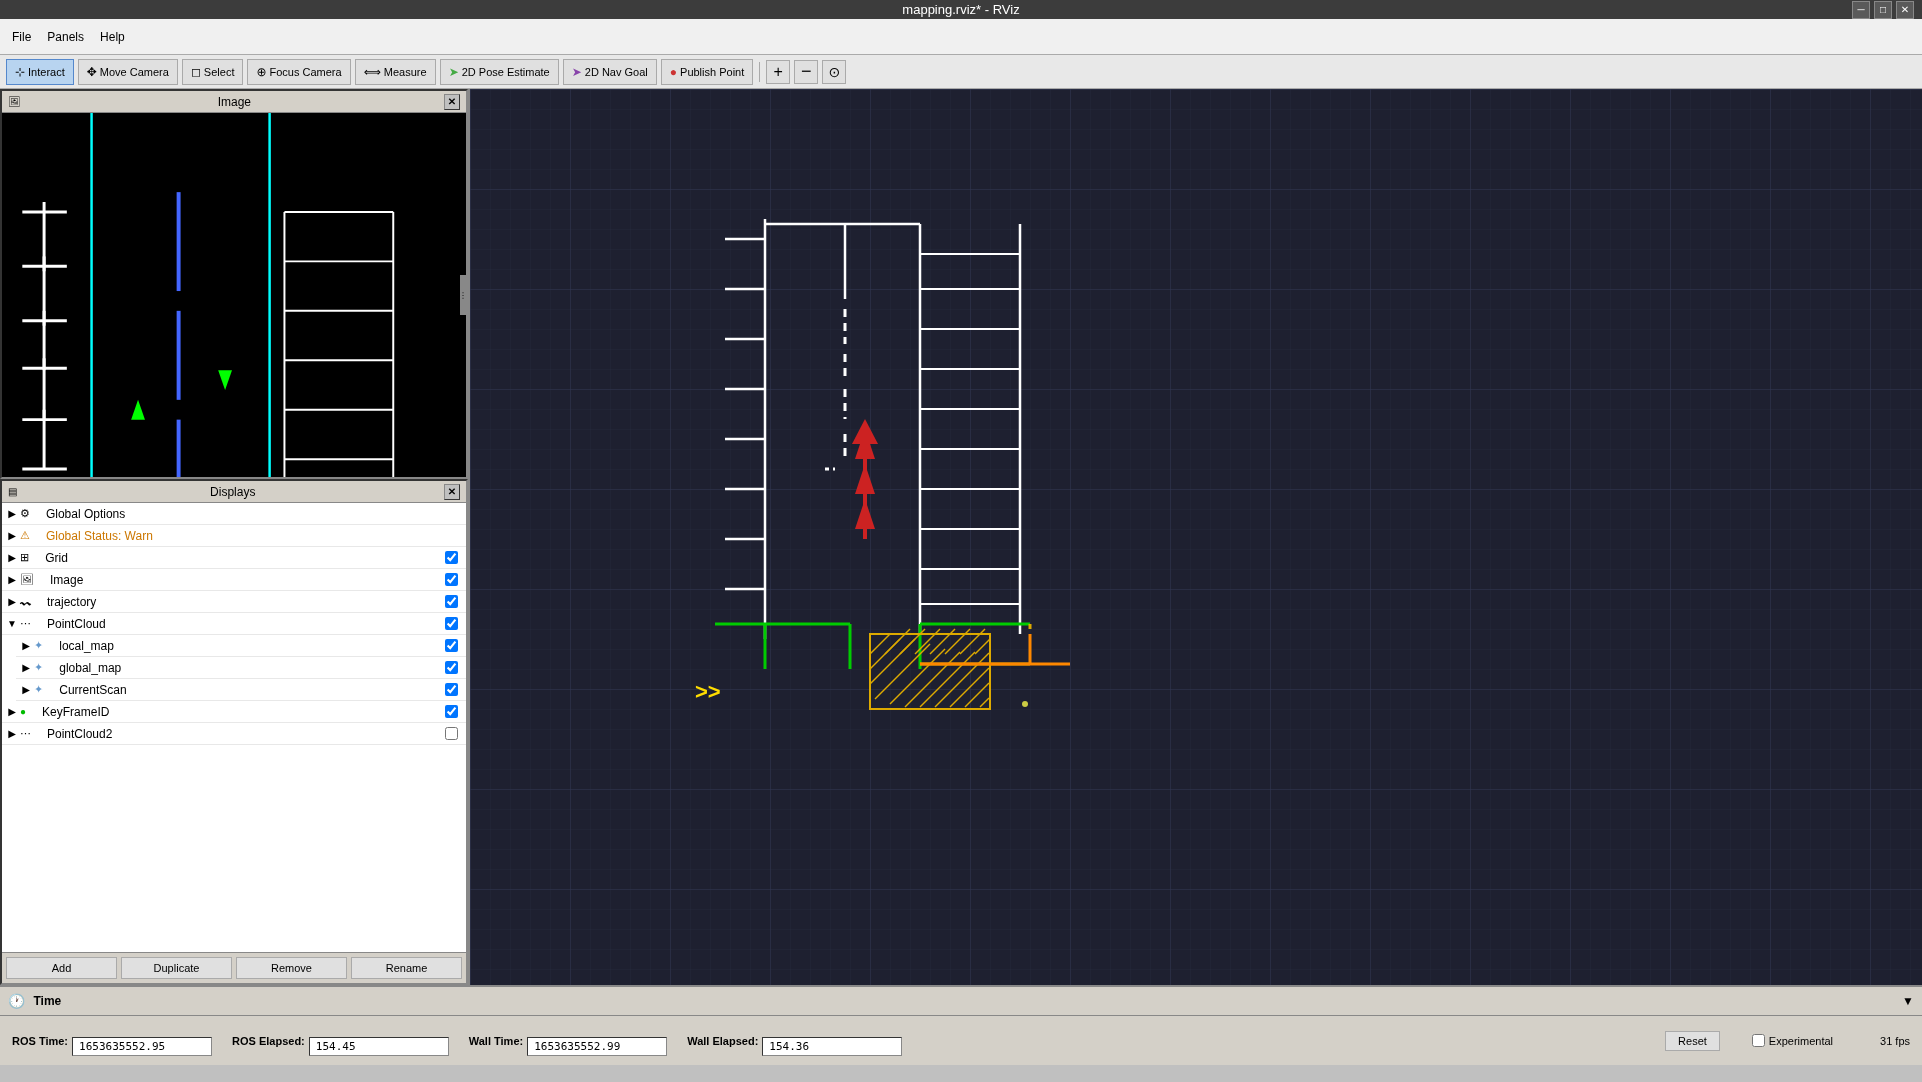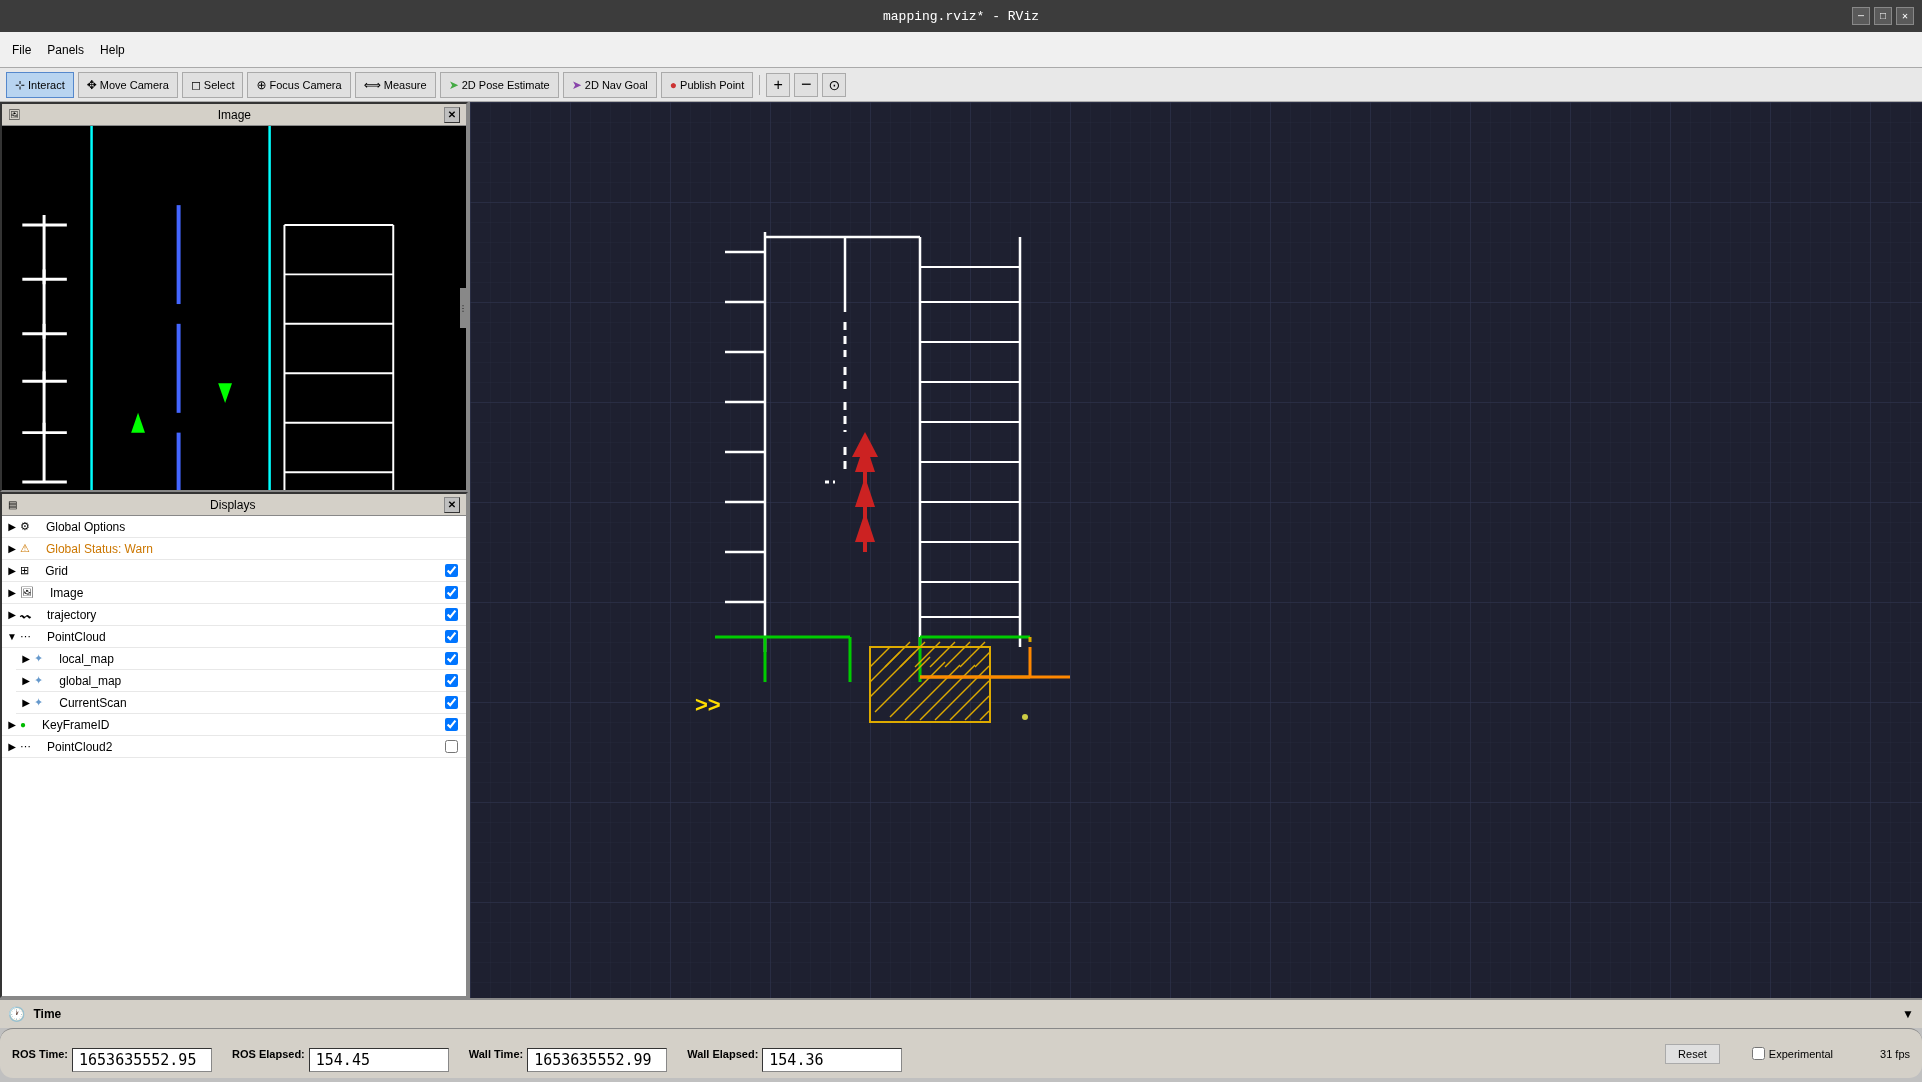--- a/index.html
+++ b/index.html
@@ -5,26 +5,25 @@
     * { box-sizing: border-box; margin: 0; padding: 0; }
     body { font-family: 'Arial', sans-serif; font-size: 12px; background: #c0c0c0; color: #000; width: 1922px; height: 1082px; overflow: hidden; }
     
     
     #titlebar {
       background: #3c3c3c;
       color: #fff;
       text-align: center;
       padding: 4px 12px;
       font-size: 13px;
-      height: 32px;
+      height: 19px;
       display: flex;
       align-items: center;
       justify-content: center;
       position: relative;
-      font-family: Liberation Mono, monospace;
     }
     #titlebar-controls {
       position: absolute;
       right: 8px;
       display: flex;
       gap: 4px;
     }
     .title-btn {
       width: 18px; height: 18px;
       background: #5a5a5a;
@@ -226,36 +225,35 @@
     }
     #status-bar {
       background: #d4d0c8;
       border-top: 1px solid #888;
       height: 50px;
       display: flex;
       align-items: center;
       padding: 0 12px;
       gap: 20px;
       position: relative;
-      border-radius: 13px;
     }
     .status-field {
       display: flex;
       align-items: center;
       gap: 4px;
       font-size: 11px;
     }
     .status-label { font-weight: bold; }
     .status-value {
       background: #fff;
       border: 1px inset #888;
       padding: 2px 6px;
       min-width: 140px;
       font-family: monospace;
-      font-size: 15px;
+      font-size: 11px;
       margin-top: 12px;
     }
     #fps-display {
       position: absolute;
       right: 12px;
       bottom: 6px;
       font-size: 11px;
     }
     #reset-btn {
       padding: 3px 12px;
@@ -473,20 +471,26 @@
           <span class="display-label">KeyFrameID</span>
           <input type="checkbox" checked="" class="display-checkbox" style="">
         </div>
 
         <div class="display-item">
           <div class="expand-btn">▶</div>
           <span class="display-icon">⋯</span>
           <span class="display-label">PointCloud2</span>
           <input type="checkbox" class="display-checkbox" style="">
         </div>
+      </div>
+      <div id="displays-toolbar">
+        <div class="displays-btn">Add</div>
+        <div class="displays-btn">Duplicate</div>
+        <div class="displays-btn">Remove</div>
+        <div class="displays-btn">Rename</div>
       </div>
     </div>
   </div>
 
   <div id="view-3d">
 
     <svg id="grid-canvas" xmlns="http://www.w3.org/2000/svg">
 
       <rect width="100%" height="100%" fill="#1e2030"></rect>
 

